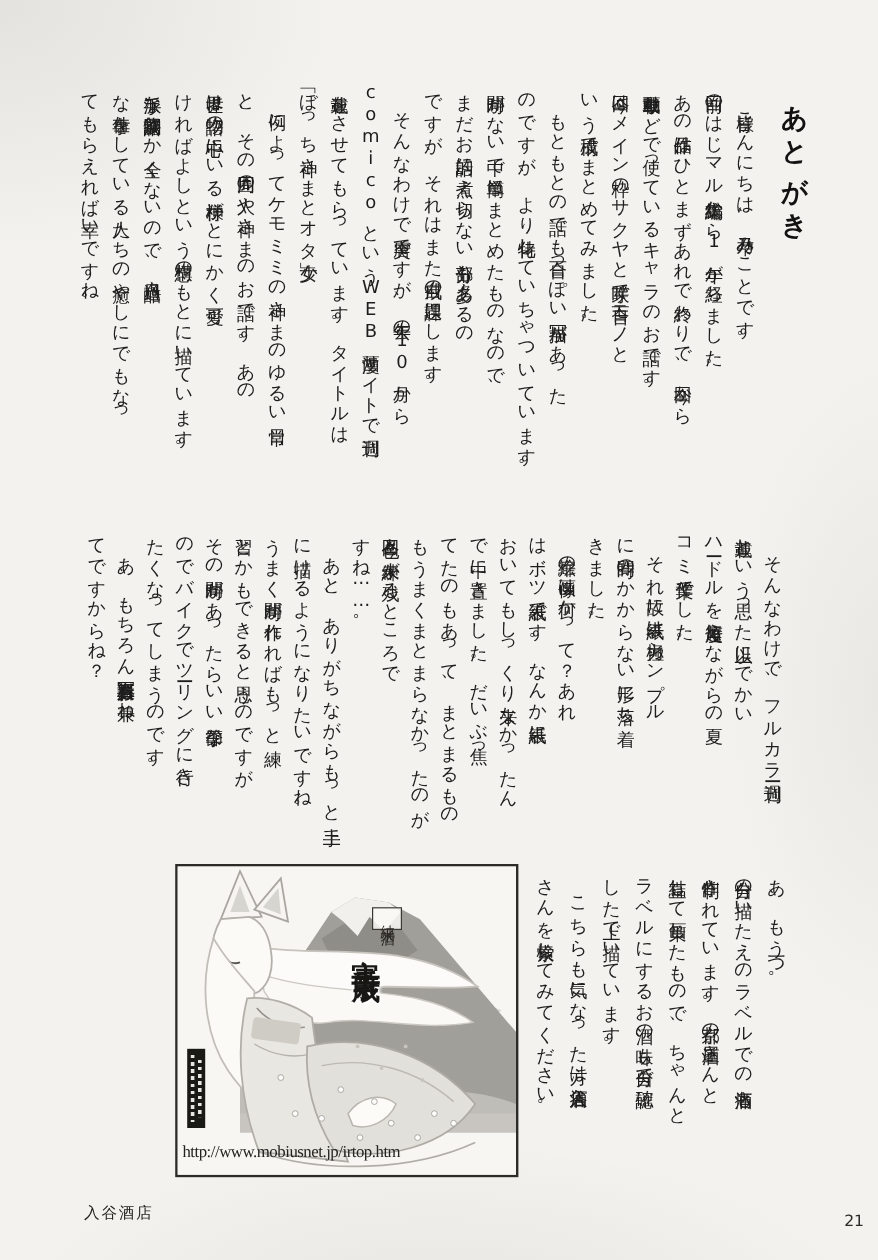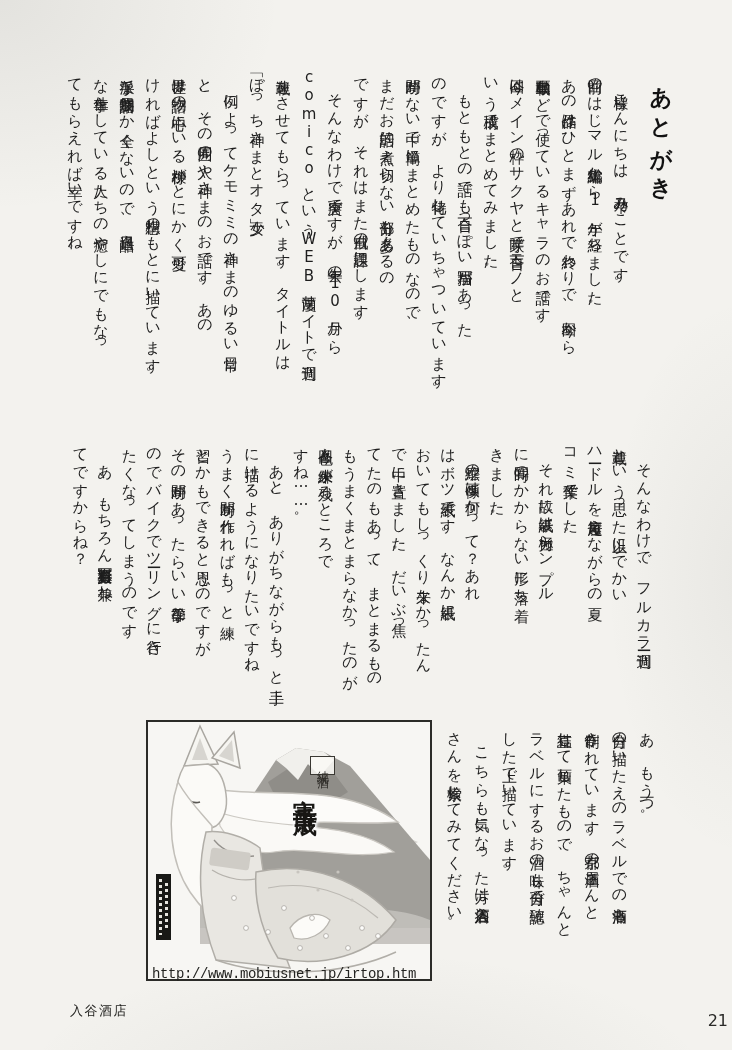--- a/index.html
+++ b/index.html
@@ -51,22 +51,22 @@
     position:absolute; left:8px; top:152px; width:15px; height:66px;
     background:#191916;
   }
   #producer-strip .tick{
     position:absolute; width:3px; background-image:repeating-linear-gradient(to bottom,#e8e6e0 0 3px, transparent 3px 6px);
   }
   #producer-strip .t1{left:3px; top:5px; height:56px;}
   #producer-strip .t2{left:9px; top:9px; height:48px;}
 
   #shop-name{ position:absolute; left:70px; top:954px; font-size:13px; letter-spacing:1.5px; color:#232320;margin-top:48px; }
-  #shop-url{  position:absolute; left:152px; top:953px; font-family:Liberation Mono, monospace; font-size:14px; letter-spacing:-0.4px; color:#232320;margin-top:13px; }
-  #page-number{ position:absolute; right:4px; top:1011px; font-size:16px; color:#2a2a28; }
+  #shop-url{  position:absolute; left:152px; top:953px; font-family:Liberation Serif, serif; font-size:14px; letter-spacing:-0.4px; color:#232320; }
+  #page-number{ position:absolute; right:12px; top:1011px; font-size:13px; color:#2a2a28; }
 </style>
 </head>
 <body>
 
 <div id="page">
 
   <div id="page-title" class="vtext">あとがき</div>
 
   <div id="block1" class="vtext"><p>　皆様こんにちは、梺乃みことです。</p><p>前回のはじマル総集編から1年が経ちました。</p><p>あの作品はひとまずあれで終わりで、今回から</p><p>車載動画などで使っているキャラのお話です。</p><p>今回はメイン枠のサクヤと咲芽で百合モノと</p><p>いう構成でまとめてみました。</p><p>　もともとの話でも百合っぽい描写があった</p><p>のですが、より特化していちゃついています。</p><p>時間がない中で簡単にまとめたものなので、</p><p>まだお話的に煮え切らない部分も多々あるの</p><p>ですが、それはまた自戒の課題にします。</p><p>　そんなわけで唐突ですが、去年の10月から</p><p>comicoというWEB漫画サイトで週刊</p><p>連載をさせてもらっています。タイトルは</p><p>「ぼっち神さまとオタ少女」</p><p>　例によってケモミミの神さまのゆるい日常</p><p>と、その周囲の人や神さまのお話です。あの</p><p>世界は物語の中心にいる神様がとにかく可愛</p><p>ければよしという構想のもとに描いています。</p><p>派手な物語展開とか全くないので、日々過酷</p><p>な仕事をしている人たちの癒やしにでもなっ</p><p>てもらえれば幸いですね。</p></div>
   <div id="block2" class="vtext"><p>　そんなわけで、フルカラー週刊</p><p>連載という思った以上にでかい</p><p>ハードルを毎度超えながらの夏</p><p>コミ作業でした。</p><p>　それ故に表紙は極力シンプル</p><p>に時間のかからない形に落ち着</p><p>きました。</p><p>　扉絵の画像は何かって？あれ</p><p>はボツ表紙です。なんか表紙に</p><p>おいてもしっくり来なかったん</p><p>で中に置きました。だいぶ焦っ</p><p>てたのもあって、まとまるもの</p><p>もうまくまとまらなかったのが</p><p>今回色々と未練が残るところで</p><p>すね……。</p><p>　あと、ありがちながらもっと上手</p><p>に描けるようになりたいですね。</p><p>うまく時間が作れればもっと練</p><p>習とかもできると思うのですが</p><p>その時間があったらいい季節な</p><p>のでバイクでツーリングに行き</p><p>たくなってしまうのです。</p><p>　あ、もちろん資料写真撮影も兼ね</p><p>てですからね？</p></div>

